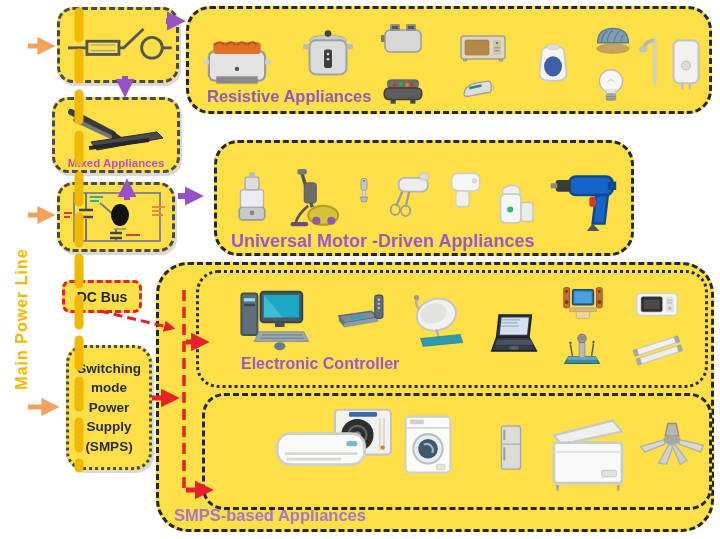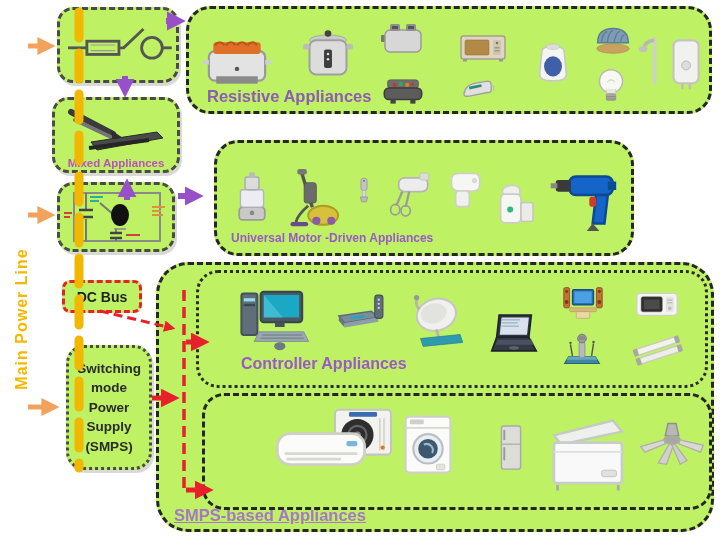--- a/index.html
+++ b/index.html
@@ -1,18 +1,18 @@
 <!DOCTYPE html>
 <html><head>
 <meta charset="utf-8">
 <style>
   html,body{margin:0;padding:0;background:#fff;}
   .stage{position:relative;width:720px;height:539px;background:#ffffff;overflow:hidden;
          font-family:"Liberation Sans",sans-serif;}
-  .box{position:absolute;background:#bef264;box-sizing:border-box;}
+  .box{position:absolute;background:#fde047;box-sizing:border-box;}
   .dashed-sm{border:3px dashed #4a4a4a;border-radius:16px;box-shadow:2px 3px 0 rgba(0,0,0,.15);}
   .group{border:3px dashed #262626;border-radius:24px;}
   .dotted{border:3px dotted #2b2b2b;border-radius:22px;}
   .glabel{position:absolute;font-weight:bold;white-space:nowrap;}
   .slot{position:absolute;}
   .slot svg{width:100%;height:100%;display:block;}
   #overlay{position:absolute;left:0;top:0;z-index:12;pointer-events:none;}
   .mpl-text{position:absolute;left:-128px;top:310px;width:300px;text-align:center;
             transform:rotate(-90deg);font-weight:bold;font-size:16px;letter-spacing:1px;
             color:#F5B800;}
@@ -78,21 +78,21 @@
 
   <div class="box dcbus" style="left:62px;top:280px;width:80px;height:33px;">
     <span>DC Bus</span>
   </div>
 
   <div class="box smpsbox" style="left:66px;top:345px;width:86px;height:125px;">
     <span>Switching mode Power Supply (SMPS)</span>
   </div>
 
   <div class="box group" style="left:156px;top:262px;width:558px;height:270px;border-radius:32px;border-width:3.5px;"></div>
-  <div class="glabel" style="left:174px;top:506px;font-size:16.5px;color:#A875C8;text-decoration:underline;">SMPS-based Appliances</div>
+  <div class="glabel" style="left:174px;top:506px;font-size:16.5px;color:#A875C8;">SMPS-based Appliances</div>
 
   <div class="box group" style="left:186px;top:6px;width:526px;height:108px;">
     <span class="slot" style="left:6px;top:14px;width:84px;height:74px;">
         <svg viewBox="0 0 100 100" preserveAspectRatio="xMidYMid meet">
           <rect x="12" y="38" width="76" height="40" rx="8" fill="#e3e3e3" stroke="#9a9a9a" stroke-width="3"></rect>
     <rect x="18" y="26" width="64" height="16" rx="4" fill="#e06f28"></rect>
     <path d="M20 30 q7 -8 13 0 M35 30 q7 -8 13 0 M50 30 q7 -8 13 0 M64 30 q7 -8 13 0" stroke="#b85518" fill="none" stroke-width="3"></path>
     <rect x="22" y="72" width="56" height="10" fill="#8a8a8a"></rect>
     <circle cx="50" cy="62" r="3" fill="#555"></circle>
     <rect x="4" y="50" width="8" height="6" fill="#cfcfcf"></rect>
@@ -246,21 +246,21 @@
         <svg viewBox="0 0 100 100" preserveAspectRatio="xMidYMid meet">
           <rect x="24" y="28" width="52" height="22" rx="8" fill="#1565c8" stroke="#0d4a96" stroke-width="3"></rect>
     <rect x="8" y="32" width="18" height="14" rx="3" fill="#3a3a3a"></rect>
     <rect x="2" y="36" width="8" height="6" fill="#888"></rect>
     <path d="M56 50 L70 50 L66 84 L52 84 Z" fill="#1565c8" stroke="#0d4a96" stroke-width="3"></path>
     <rect x="48" y="52" width="8" height="12" rx="3" fill="#d03a2a"></rect>
     <rect x="70" y="34" width="10" height="10" fill="#0d4a96"></rect>
     <path d="M52 84 l-7 9 h15 z" fill="#555"></path>
         </svg>
       </span>
-    <div class="glabel" style="left:14px;top:88px;font-size:12px;color:#9B59C8;">Universal Motor -Driven Appliances</div>
+    <div class="glabel" style="left:14px;top:88px;font-size:18px;color:#9B59C8;">Universal Motor -Driven Appliances</div>
   </div>
 
   <div class="box dotted" style="left:196px;top:270px;width:512px;height:118px;">
     <span class="slot" style="left:28px;top:6px;width:96px;height:80px;">
         <svg viewBox="0 0 100 100" preserveAspectRatio="xMidYMid meet">
           <rect x="8" y="18" width="20" height="52" rx="3" fill="#5f6e78" stroke="#45525a" stroke-width="2.5"></rect>
     <rect x="11" y="24" width="14" height="4" fill="#8fe0ea"></rect>
           <rect x="11" y="31" width="14" height="3" fill="#3a4750"></rect>
     <rect x="32" y="16" width="52" height="38" rx="4" fill="#4a5a64" stroke="#37444c" stroke-width="2.5"></rect>
     <rect x="36" y="20" width="44" height="28" fill="#1ba8c4"></rect>
@@ -345,21 +345,21 @@
           <g transform="rotate(-18 50 50)">
       <rect x="8" y="34" width="84" height="12" rx="6" fill="#f2f2ee" stroke="#c9c9c2" stroke-width="2.5"></rect>
       <rect x="8" y="52" width="84" height="12" rx="6" fill="#eeeee8" stroke="#c9c9c2" stroke-width="2.5"></rect>
       <rect x="4" y="33" width="9" height="14" rx="2" fill="#a8a8a0"></rect>
             <rect x="87" y="33" width="9" height="14" rx="2" fill="#a8a8a0"></rect>
       <rect x="4" y="51" width="9" height="14" rx="2" fill="#a8a8a0"></rect>
             <rect x="87" y="51" width="9" height="14" rx="2" fill="#a8a8a0"></rect>
     </g>
         </svg>
       </span>
-    <div class="glabel" style="left:42px;top:82px;font-size:16px;color:#9B59C8;">Controller Appliances</div>
+    <div class="glabel" style="left:42px;top:82px;font-size:16px;color:#9B59C8;">Electronic Controller</div>
   </div>
 
   <div class="box group" style="left:202px;top:393px;width:510px;height:117px;border-radius:22px;">
     <span class="slot" style="left:116px;top:4px;width:84px;height:70px;">
         <svg viewBox="0 0 100 100" preserveAspectRatio="xMidYMid meet">
           <rect x="10" y="14" width="80" height="64" rx="6" fill="#f2f2ef" stroke="#c5c5bf" stroke-width="3"></rect>
     <rect x="30" y="17" width="40" height="7" rx="2" fill="#3a6ab0"></rect>
     <circle cx="42" cy="50" r="23" fill="#2e2e2e"></circle>
     <circle cx="42" cy="50" r="13" fill="none" stroke="#666" stroke-width="3"></circle>
     <circle cx="42" cy="50" r="5" fill="#888"></circle>

